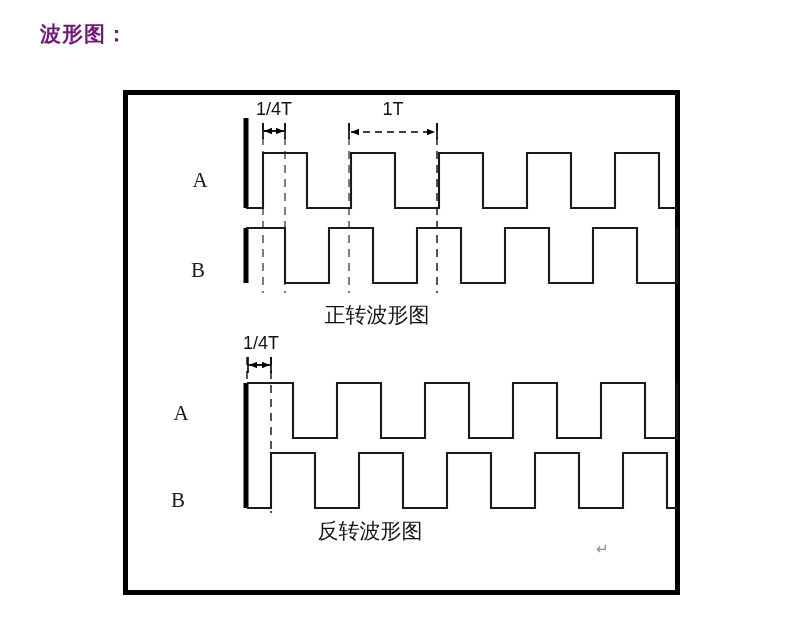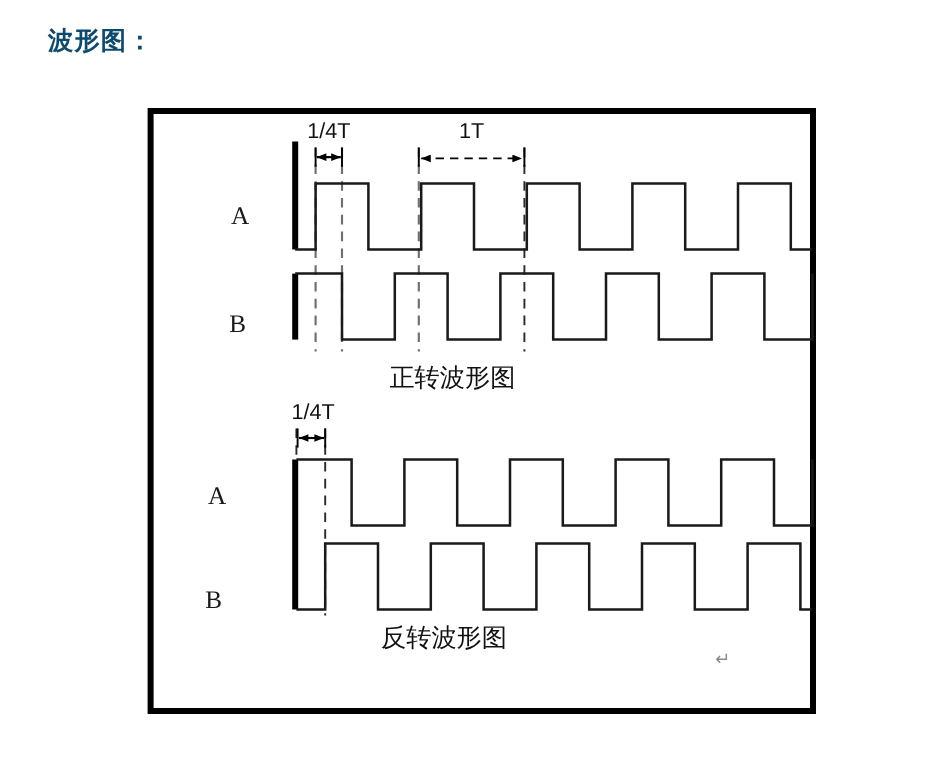--- a/index.html
+++ b/index.html
@@ -13,21 +13,21 @@
     position: relative;
     font-family: "Liberation Sans", sans-serif;
     overflow: hidden;
   }
   #page-title {
     position: absolute;
     left: 40px;
     top: 20px;
     font-size: 21px;
     font-weight: bold;
-    color: #0c4a6e;
+    color: #701a75;
     letter-spacing: 1px;
     font-family: "DejaVu Sans", sans-serif;
     white-space: nowrap;
   }
   #figure-box {
     position: absolute;
     left: 123px;
     top: 90px;
     width: 557px;
     height: 505px;

